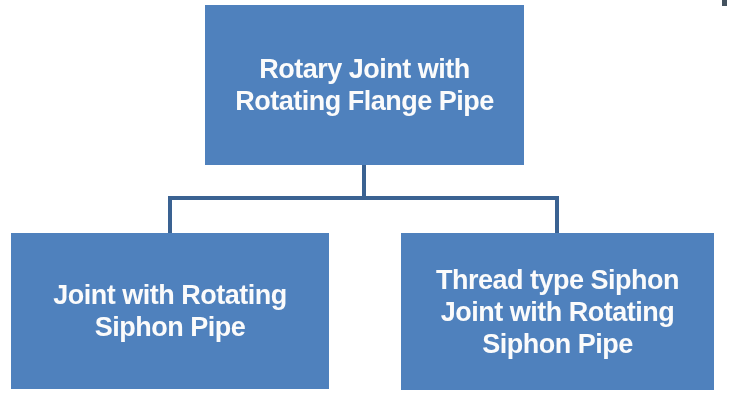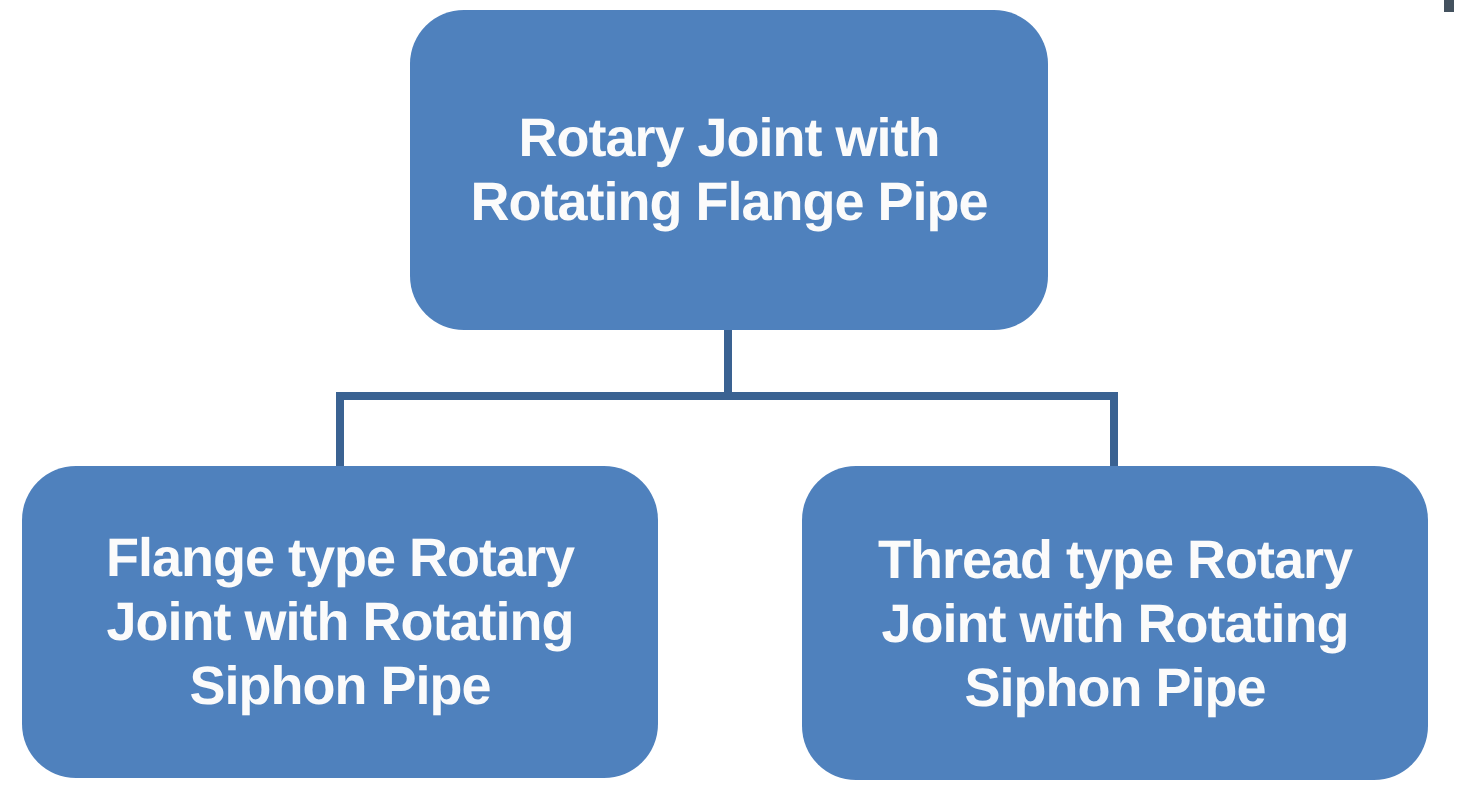--- a/index.html
+++ b/index.html
@@ -21,21 +21,20 @@
     color: var(--node-text, #FBFBFB);
     display: flex;
     flex-direction: column;
     justify-content: center;
     align-items: center;
     text-align: center;
     font-weight: bold;
     font-size: 27px;
     line-height: 32px;
     letter-spacing: -0.5px;
-    border-radius: 27px;
   }
   .node-line {
     white-space: nowrap;
   }
   .connector {
     position: absolute;
     background: var(--connector, #3A6292);
   }
   #node-root   { left: 205px; top: 5px;   width: 319px; height: 160px; }
   #node-flange { left: 11px;  top: 233px; width: 318px; height: 156px; }
@@ -61,26 +60,25 @@
     <div class="node-line">Rotary Joint with</div>
     <div class="node-line">Rotating Flange Pipe</div>
   </div>
 
   <div class="connector" id="connector-stem"></div>
   <div class="connector" id="connector-horizontal"></div>
   <div class="connector" id="connector-left-drop"></div>
   <div class="connector" id="connector-right-drop"></div>
 
   <div class="node" id="node-flange">
-    <div class="node-line">Flange type Rotary</div>
     <div class="node-line">Joint with Rotating</div>
     <div class="node-line">Siphon Pipe</div>
   </div>
 
   <div class="node" id="node-thread">
-    <div class="node-line">Thread type Rotary</div>
+    <div class="node-line">Thread type Siphon</div>
     <div class="node-line">Joint with Rotating</div>
     <div class="node-line">Siphon Pipe</div>
   </div>
 
   <div id="corner-mark"></div>
 
 </div>
 
 </body></html>

